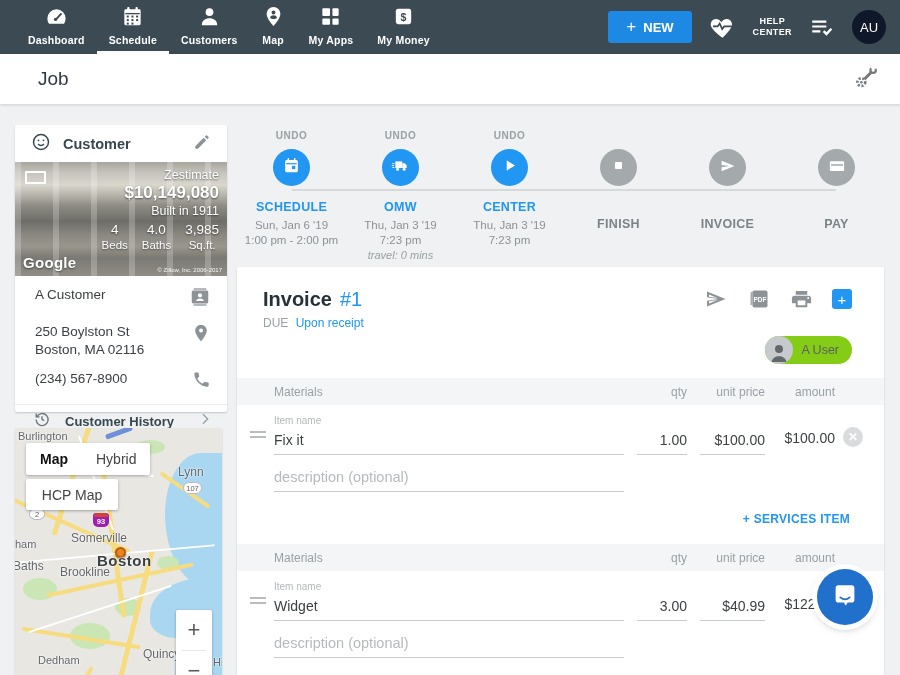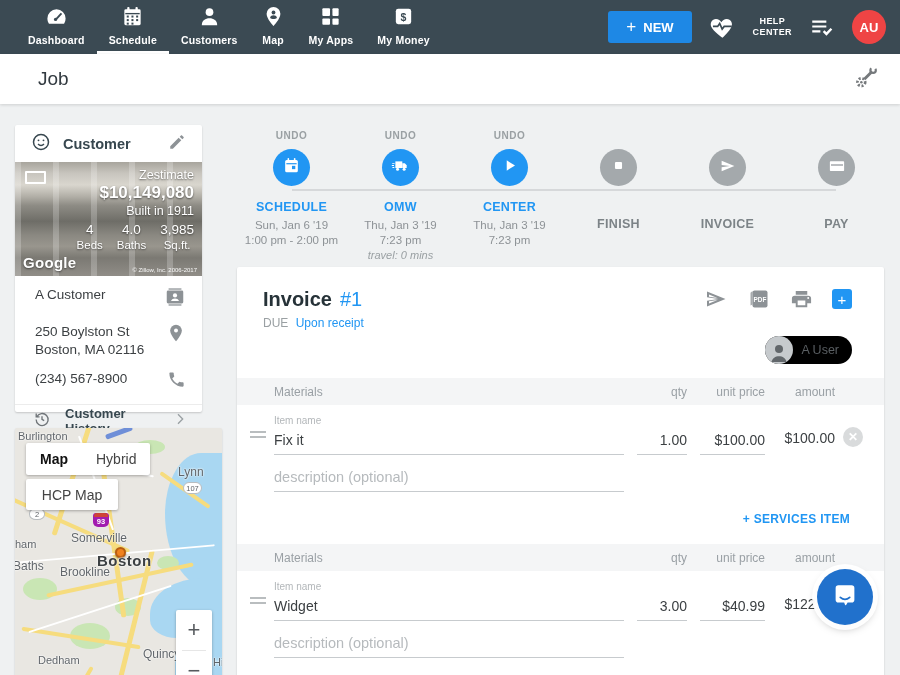--- a/index.html
+++ b/index.html
@@ -9,32 +9,32 @@
   
   .topnav { position:absolute; top:0; left:0; width:900px; height:54px; background:#3b4a53; display:flex; align-items:stretch; }
   .nav-left { display:flex; margin-left:16px; }
   .nav-item { display:flex; flex-direction:column; align-items:center; justify-content:center; gap:2px; padding:4px 12px 0 12px; cursor:pointer; border-bottom:3px solid transparent; }
   .nav-item.active { border-bottom:3px solid #fff; }
   .nav-item .lbl { color:#fff; font-size:10.5px; font-weight:bold; letter-spacing:.2px; padding-bottom:4px; }
   .nav-right { margin-left:auto; display:flex; align-items:center; gap:17px; margin-right:14px; }
   .new-btn { display:flex; align-items:center; gap:7px; background:#1e88e5; color:#fff; border:none; border-radius:3px; height:32px; padding:0 18px; font-weight:bold; font-size:13px; cursor:pointer; }
   .new-btn .plus { font-size:17px; font-weight:normal; }
   .help-center { color:#fff; font-size:9px; font-weight:bold; text-align:center; line-height:11px; letter-spacing:.4px; cursor:pointer; }
-  .avatar { width:34px; height:34px; border-radius:50%; background:#ef4444; color:#fff; font-size:13px; font-weight:bold; display:flex; align-items:center; justify-content:center; cursor:pointer; }
+  .avatar { width:34px; height:34px; border-radius:50%; background:#0f172a; color:#fff; font-size:13px; font-weight:normal; display:flex; align-items:center; justify-content:center; cursor:pointer; }
 
   
   .jobbar { position:absolute; top:54px; left:0; width:900px; height:50px; background:#fff; box-shadow:0 1px 3px rgba(0,0,0,.14); display:flex; align-items:center; z-index:5; }
   .jobbar .title { margin-left:38px; font-size:19px; color:#323a40; }
   .jobbar .tools { margin-left:auto; margin-right:22px; cursor:pointer; }
 
   
   .card { position:absolute; background:#fff; border-radius:2px; box-shadow:0 1px 2px rgba(0,0,0,.18); }
 
   
-  .cust-card { left:15px; top:125px; width:187px; height:287px; }
+  .cust-card { left:15px; top:125px; width:212px; height:287px; }
   .cust-head { height:37px; display:flex; align-items:center; padding:0 16px 0 16px; }
   .cust-head .nm { font-size:14.5px; font-weight:bold; color:#37474f; margin-left:12px; }
   .cust-head .edit { margin-left:auto; cursor:pointer; }
   .photo { position:relative; height:114px; overflow:hidden; color:#fff;
     background:
       repeating-linear-gradient(90deg, rgba(255,255,255,.22) 0 6px, rgba(0,0,0,0) 6px 38px),
       linear-gradient(180deg,#a8a59d 0%,#c8c5be 10%,#d9d6ce 20%,#b3b0a8 30%,#8e8c85 38%,#6e6d67 52%,#8a8881 64%,#99968e 74%,#7b7973 84%,#908d87 100%);
   }
   .photo .frame-ic { position:absolute; left:10px; top:9px; width:21px; height:13px; border:2px solid #fff; border-radius:1px; }
   .photo .zright { position:absolute; right:8px; top:6px; text-align:right; text-shadow:0 1px 2px rgba(0,0,0,.55); }
@@ -97,21 +97,21 @@
   .inv-titlerow { display:flex; align-items:center; }
   .inv-title { font-size:20px; font-weight:bold; color:#263238; }
   .inv-num { font-size:20px; color:#2196f3; margin-left:8px; }
   .inv-icons { margin-left:auto; display:flex; align-items:center; gap:19px; margin-right:12px; }
   .inv-icons .ic { cursor:pointer; display:flex; }
   .addsq { width:20px; height:20px; background:#2196f3; border-radius:3px; color:#fff; font-size:15px; display:flex; align-items:center; justify-content:center; cursor:pointer; }
   .due-row { margin-top:5px; font-size:12px; }
   .due-l { color:#9aa0a3; }
   .due-v { color:#2196f3; margin-left:4px; cursor:pointer; }
   .assign-row { display:flex; justify-content:flex-end; margin-top:6px; padding-right:12px; }
-  .chip { display:flex; align-items:center; background:#000000; border-radius:15px; height:28px; padding-right:13px; cursor:pointer; }
+  .chip { display:flex; align-items:center; background:#84cc16; border-radius:15px; height:28px; padding-right:13px; cursor:pointer; }
   .chip .cav { width:28px; height:28px; border-radius:50%; background:#c6cacd; overflow:hidden; display:flex; align-items:flex-end; justify-content:center; }
   .chip .cnm { font-size:12.5px; color:#5a5f63; margin-left:8px; }
 
   .sec-band { margin-top:14px; height:27px; background:#f4f5f6; display:flex; align-items:center; font-size:12px; color:#9aa0a5; padding:0 19px 0 13px; }
   .cols { display:flex; align-items:center; width:100%; }
   .c-handle { width:16px; margin-right:8px; flex:none; }
   .c-name { width:350px; flex:none; }
   .c-qty { width:50px; margin-left:13px; text-align:right; flex:none; }
   .c-unit { width:65px; margin-left:13px; text-align:right; flex:none; }
   .c-amt { width:62px; margin-left:8px; text-align:right; flex:none; }

